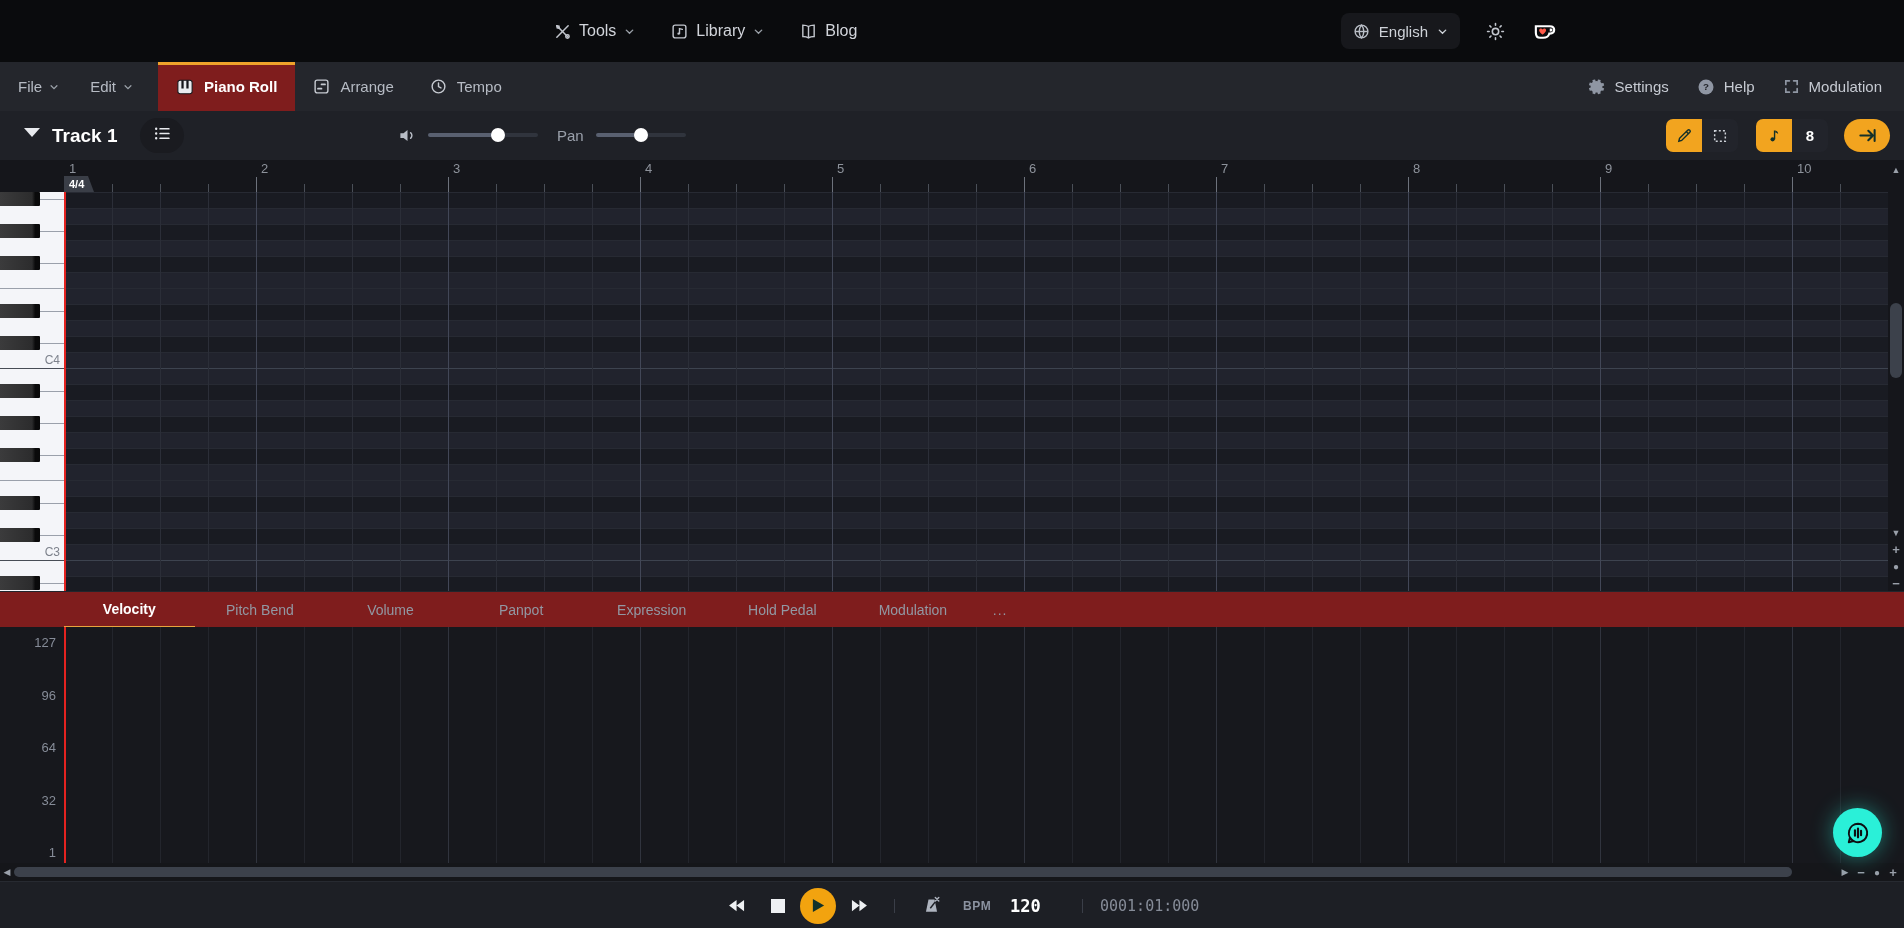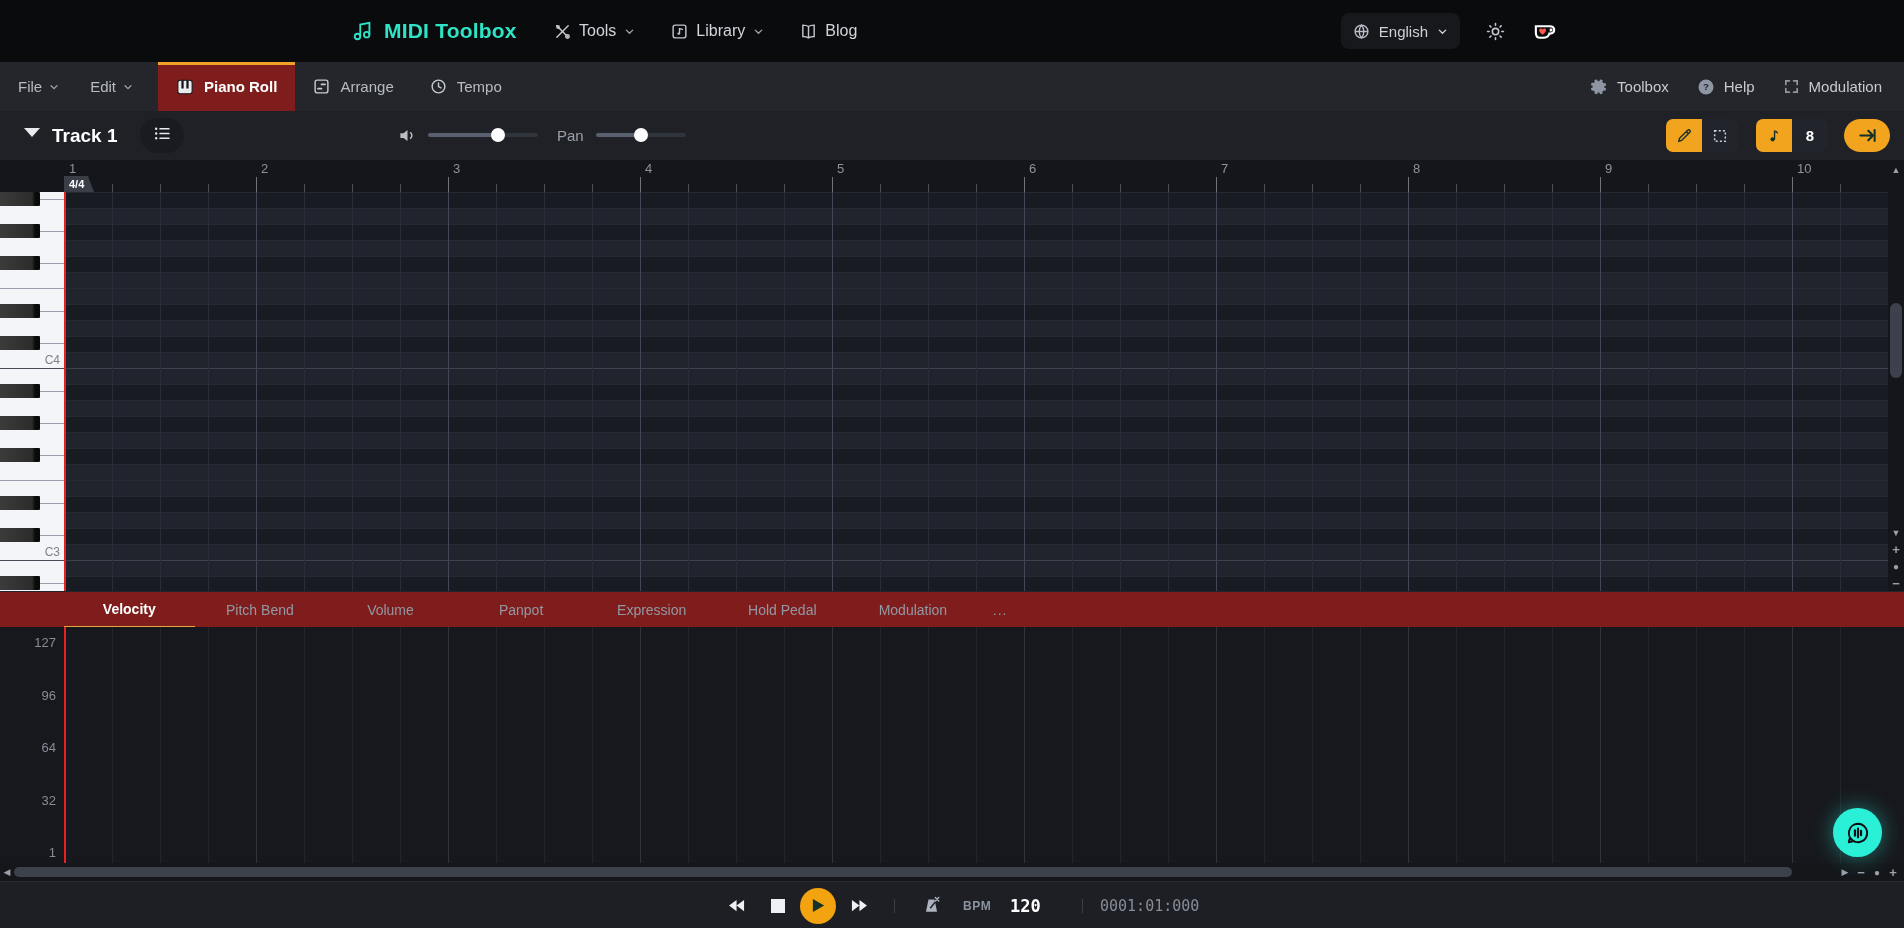--- a/index.html
+++ b/index.html
@@ -135,30 +135,20 @@
 
   
   .fab { position:absolute; left:1833px; top:808px; width:49px; height:49px; border-radius:50%; background:#2af0d8; box-shadow:0 0 22px rgba(42,240,216,.45); display:flex; align-items:center; justify-content:center; color:#0d0e12; cursor:pointer; z-index:9; }
 </style>
 </head>
 <body>
 
 <div id="app">
 
   <div class="topbar">
-    <div class="brand">
-      <span class="logo-ic">
-        <svg width="22" height="22" viewBox="0 0 24 24" fill="none" stroke="currentColor" stroke-width="2">
-            <path d="M9 18V5l10-2v13"></path>
-            <circle cx="6" cy="18" r="3"></circle>
-            <circle cx="16" cy="16" r="3"></circle>
-          </svg>
-      </span>
-      <span class="brand-name">MIDI Toolbox</span>
-    </div>
     <div class="topnav">
       <div class="nav-item">
         <span class="ic">
           <svg width="17" height="17" viewBox="0 0 24 24" fill="none" stroke="currentColor" stroke-width="2.1" stroke-linecap="round">
               <path d="M4 4l16 16"></path>
               <path d="M20 4L4 20"></path>
               <path d="M4 4l3 .5L7.5 7.5 4.5 7z" fill="currentColor"></path>
               <circle cx="19" cy="19" r="2.4"></circle>
             </svg>
         </span>
@@ -274,21 +264,21 @@
         <span>Tempo</span>
       </div>
     </div>
     <div class="right">
       <div class="action-item">
         <span class="ic">
           <svg width="18" height="18" viewBox="0 0 24 24" fill="currentColor">
               <path d="M12 8.5A3.5 3.5 0 1 0 12 15.5 3.5 3.5 0 0 0 12 8.5zm9.2 5.3l-2-.6a7.3 7.3 0 0 0 0-2.4l2-.6c.2-.1.3-.3.3-.5l-.9-2.9c-.1-.2-.3-.3-.5-.3l-2 .5a7.3 7.3 0 0 0-1.7-1.7l.5-2c.1-.2 0-.4-.3-.5l-2.9-.9c-.2-.1-.4 0-.5.3l-.6 2a7.3 7.3 0 0 0-2.4 0l-.6-2c-.1-.2-.3-.3-.5-.3l-2.9.9c-.2.1-.3.3-.3.5l.5 2A7.3 7.3 0 0 0 4.7 6.6l-2-.5c-.2-.1-.4 0-.5.3l-.9 2.9c-.1.2 0 .4.3.5l2 .6a7.3 7.3 0 0 0 0 2.4l-2 .6c-.2.1-.3.3-.3.5l.9 2.9c.1.2.3.3.5.3l2-.5a7.3 7.3 0 0 0 1.7 1.7l-.5 2c-.1.2 0 .4.3.5l2.9.9c.2.1.4 0 .5-.3l.6-2a7.3 7.3 0 0 0 2.4 0l.6 2c.1.2.3.3.5.3l2.9-.9c.2-.1.3-.3.3-.5l-.5-2a7.3 7.3 0 0 0 1.7-1.7l2 .5c.2.1.4 0 .5-.3l.9-2.9c0-.2-.1-.4-.3-.5z"></path>
             </svg>
         </span>
-        <span>Toolbox</span>
+        <span>Settings</span>
       </div>
       <div class="action-item">
         <span class="ic">
           <svg width="18" height="18" viewBox="0 0 24 24">
               <circle cx="12" cy="12" r="10" fill="currentColor"></circle>
               <text x="12" y="16.5" text-anchor="middle" font-size="13" font-family="Liberation Sans, sans-serif" font-weight="bold" fill="#24262c">?</text>
             </svg>
         </span>
         <span>Help</span>
       </div>

